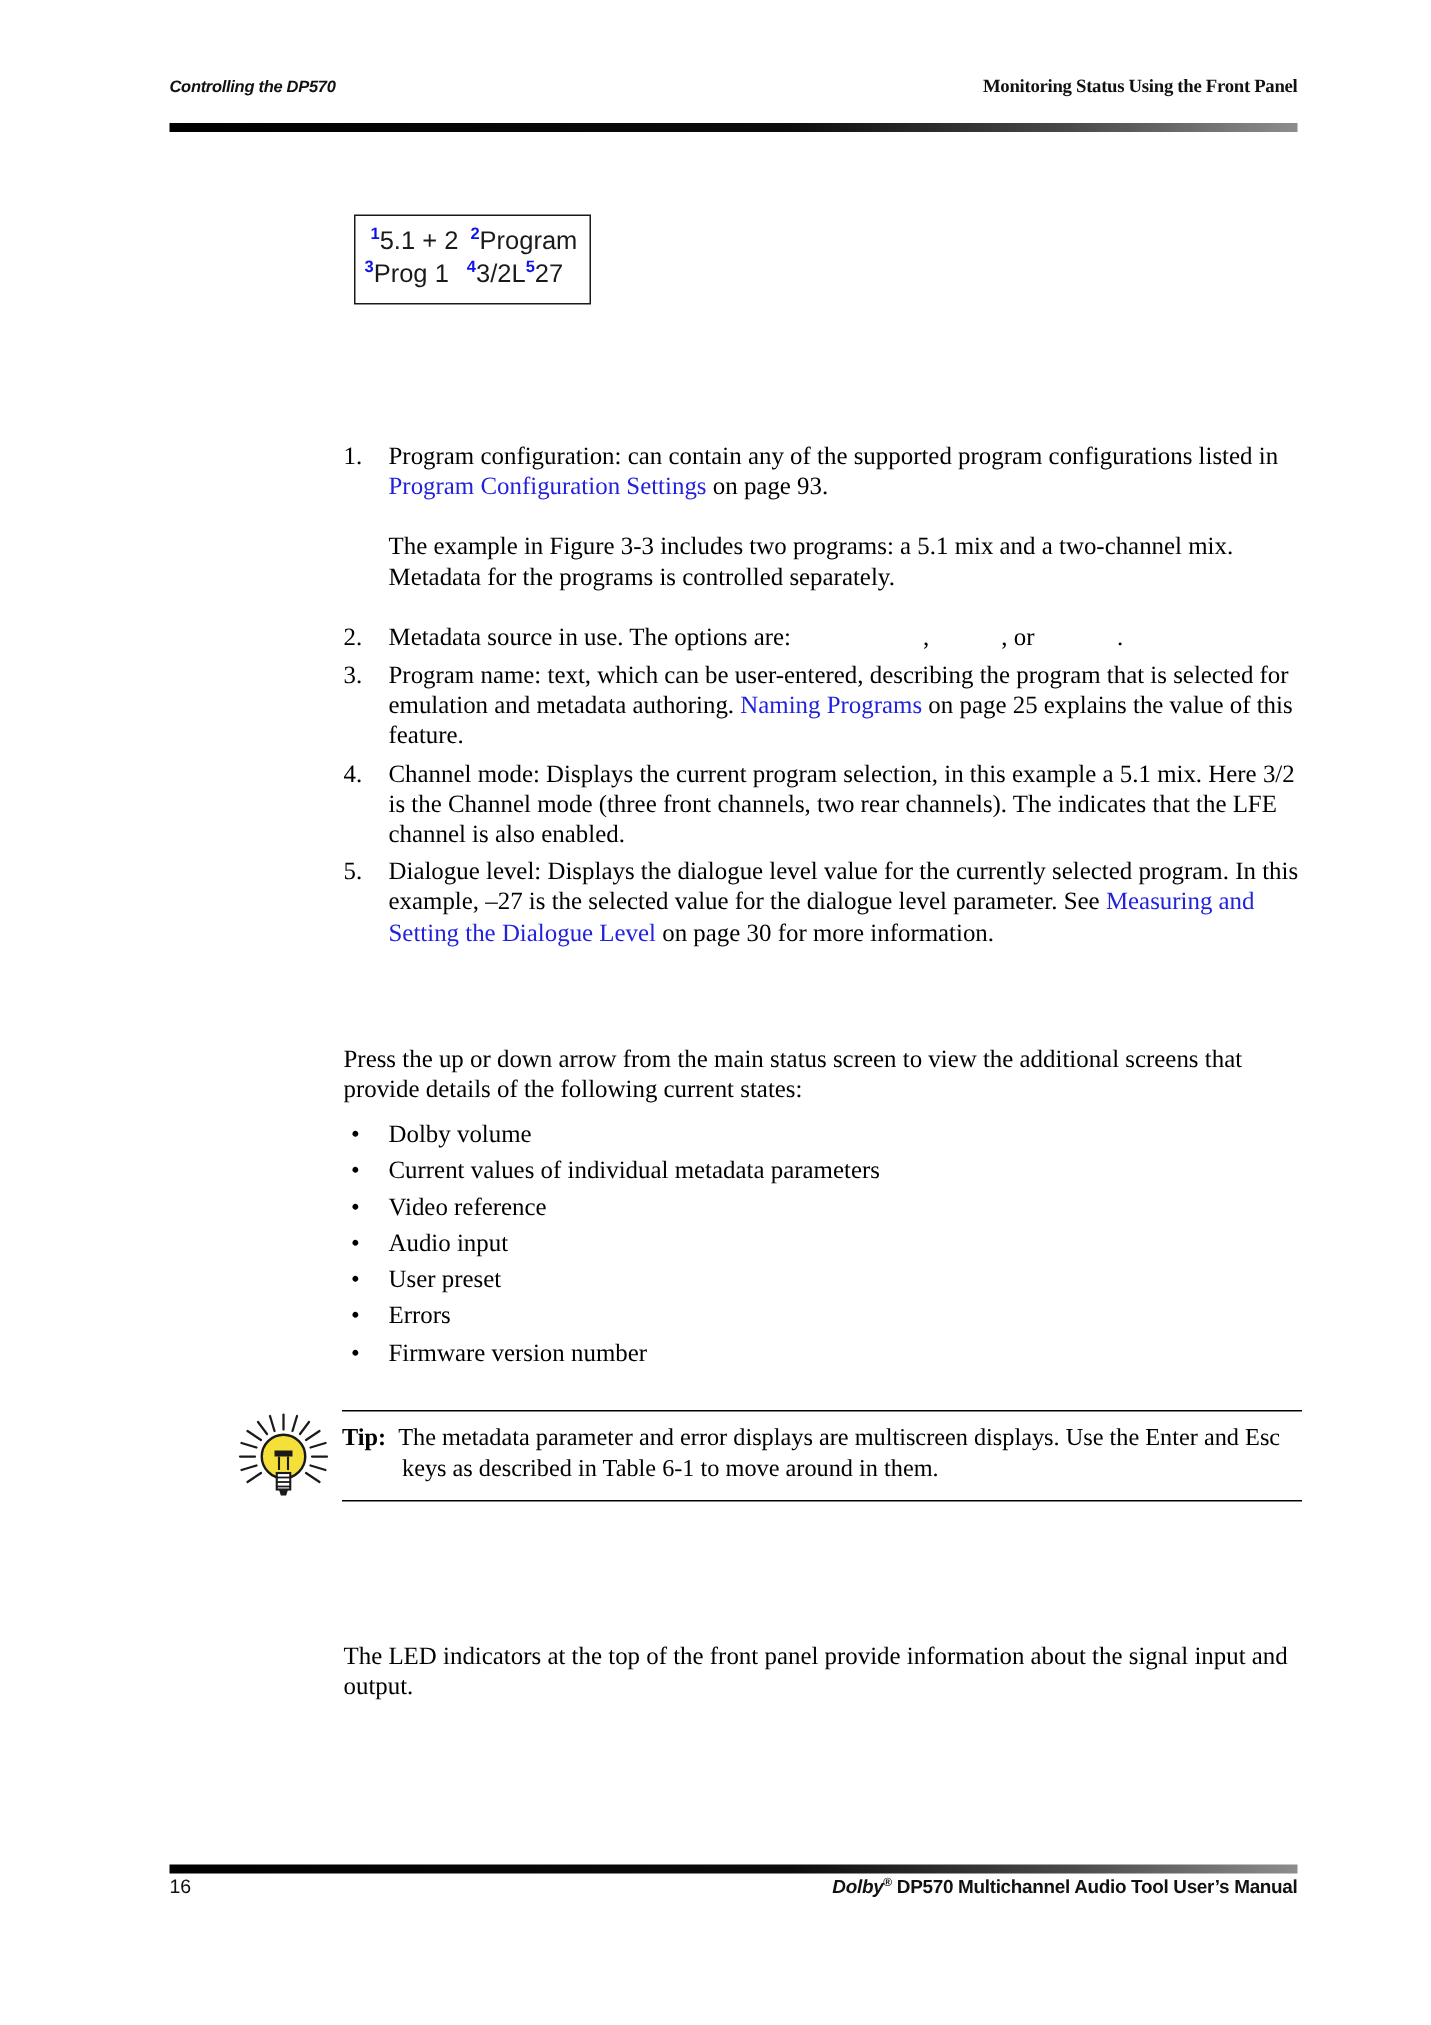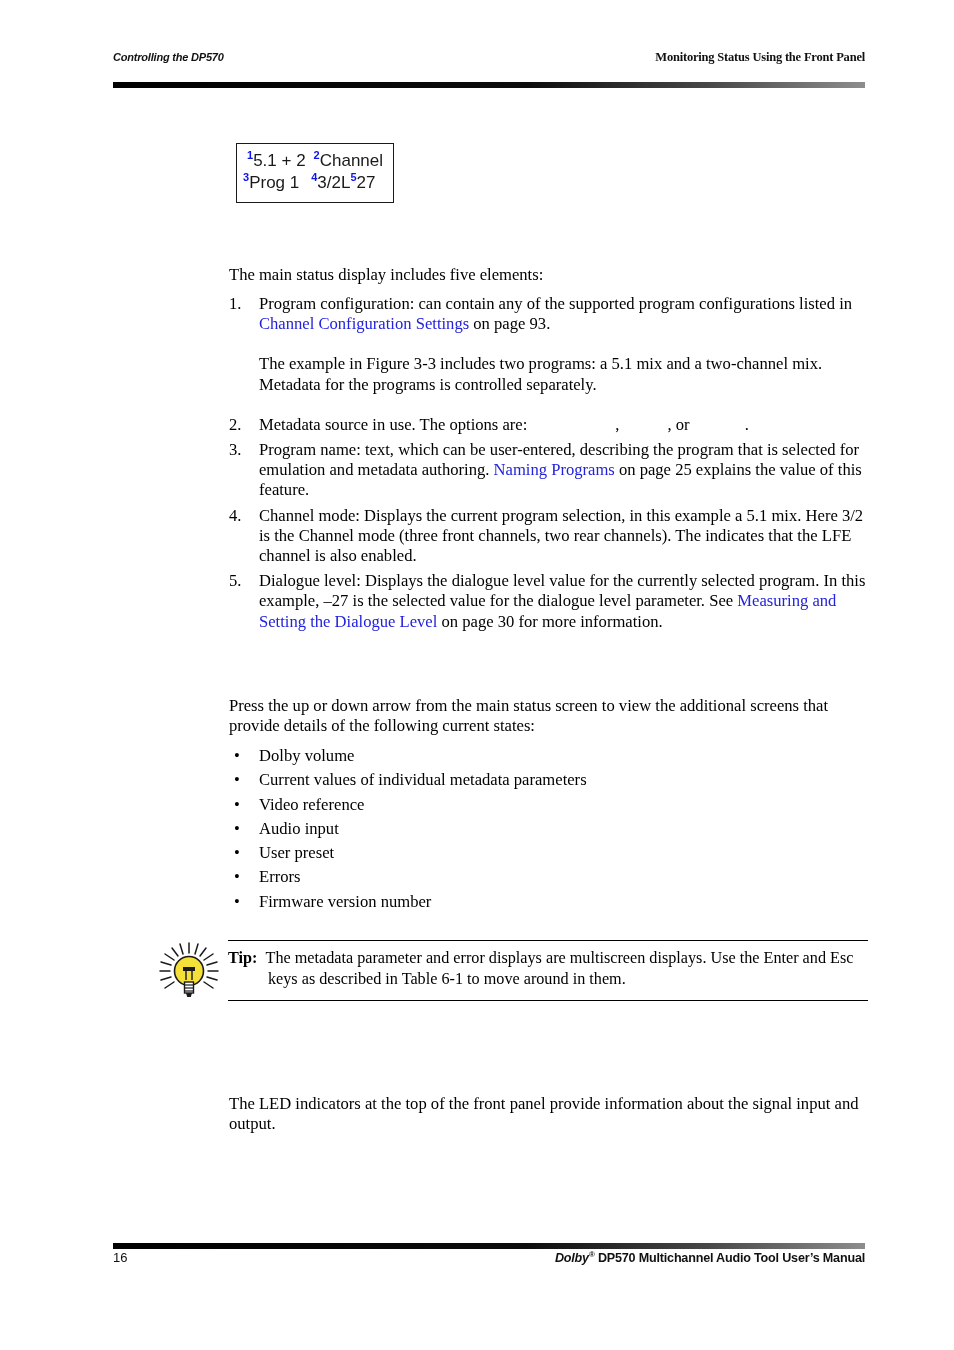--- a/index.html
+++ b/index.html
@@ -267,33 +267,32 @@
 <div class="page">
 
   <div class="runhead">
     <span class="runhead-left">Controlling the DP570</span>
     <span class="runhead-right">Monitoring Status Using the Front Panel</span>
   </div>
   <div class="rule-top"></div>
 
   <div class="figure-box">
     <div class="lcd-line lcd-line-1">
-      <span class="callout">1</span><span class="lcd-seg">5.1 + 2</span><span style="display:inline-block;width:8px"></span><span class="callout">2</span><span class="lcd-seg">Channel</span>
+      <span class="callout">1</span><span class="lcd-seg">5.1 + 2</span><span style="display:inline-block;width:8px"></span><span class="callout">2</span><span class="lcd-seg">Program</span>
     </div>
     <div class="lcd-line lcd-line-2">
       <span class="callout">3</span><span class="lcd-seg">Prog 1</span><span style="display:inline-block;width:12px"></span><span class="callout">4</span><span class="lcd-seg">3/2L</span><span class="callout">5</span><span class="lcd-seg">27</span>
     </div>
   </div>
 
-  <div class="body-text lead-in">The main status display includes five elements:</div>
 
   <div class="numlist">
 
     <div class="numitem">
-      <span class="num">1.</span><span>Program configuration: can contain any of the supported program configurations listed in </span><span class="xref">Channel Configuration Settings</span><span> on page 93.</span>
+      <span class="num">1.</span><span>Program configuration: can contain any of the supported program configurations listed in </span><span class="xref">Program Configuration Settings</span><span> on page 93.</span>
     </div>
 
     <div class="gap-s"></div>
 
     <div class="sub-para">The example in Figure 3-3 includes two programs: a 5.1 mix and a two-channel mix. Metadata for the programs is controlled separately.</div>
 
     <div class="gap-s"></div>
 
     <div class="numitem">
       <span class="num">2.</span><span>Metadata source in use. The options are:</span><span class="blankrun" style="width:88px"></span><span>,</span><span class="blankrun" style="width:48px"></span><span>, or</span><span class="blankrun" style="width:55px"></span><span>.</span>

